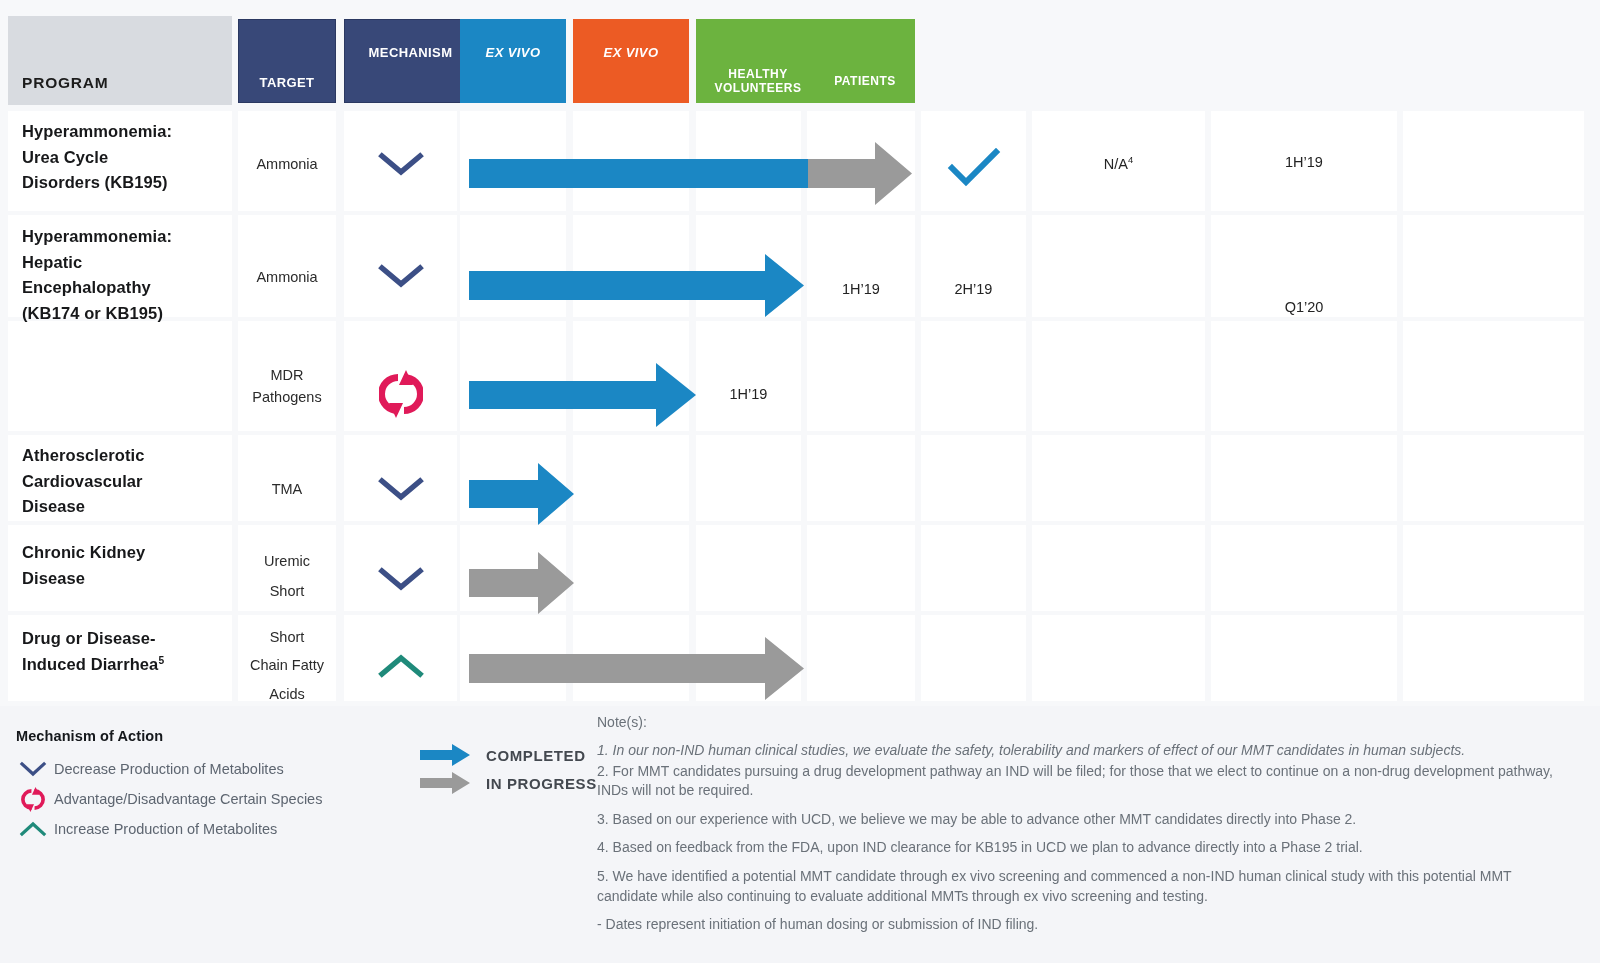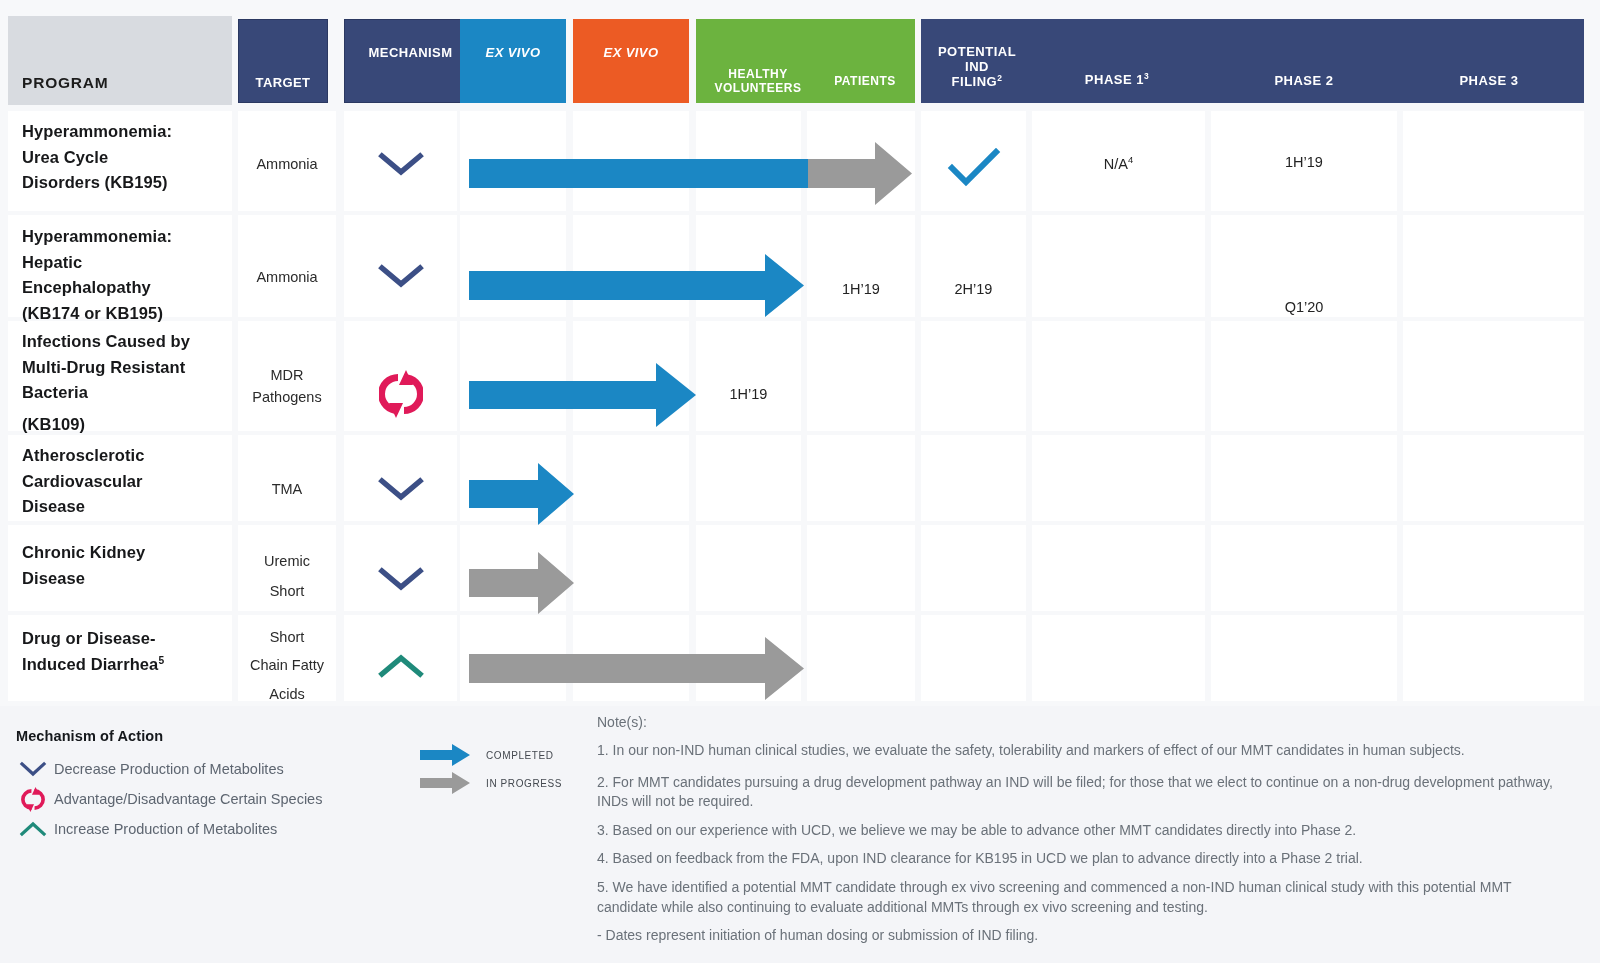--- a/index.html
+++ b/index.html
@@ -145,54 +145,54 @@
     font-weight: bold;
     color: #15181c;
     letter-spacing: 0.1px;
   }
   .legend-row { position: absolute; left: 16px; display: flex; align-items: center; }
   .legend-row .lgicon { width: 34px; height: 22px; display: flex; align-items: center; justify-content: center; }
   .legend-row .lgtext { font-size: 14.5px; color: #5d6570; padding-left: 4px; }
 
   .arrowlegend { position: absolute; display: flex; align-items: center; }
   .arrowlegend .altext {
-    font-size: 10px; color: #43484f; font-weight: 400;
+    font-size: 15px; color: #43484f; font-weight: 700;
     letter-spacing: 0.6px; padding-left: 14px;
   }
 
   #notes {
     position: absolute;
     left: 597px; top: 8px;
     width: 975px;
   }
   .note-head {
     font-size: 14px;
     color: #6a7179;
     margin-bottom: 11px;
   }
   .note-item {
     font-size: 14px;
     color: #6a7179;
     line-height: 1.40;
     margin-bottom: 9px;
   }
-  .note-tight { margin-bottom: 12px; }
+  .note-tight { margin-bottom: 1px; font-style: italic; }
 </style>
 </head>
 <body>
 
 <div id="page">
 
   <div id="pipeline">
 
     <div class="hdr hdr-program" style="left:0px; width:224px;">
       <span class="lab" style="font-size:15.5px;letter-spacing:.8px;">PROGRAM</span>
     </div>
 
-    <div class="hdr hdr-navy" style="left:230px; width:90px; height:84px; top:3px; justify-content:center;">
+    <div class="hdr hdr-navy" style="left:230px; width:98px; height:84px; top:3px; justify-content:center;">
       <span class="lab">TARGET</span>
     </div>
 
     <div class="hdr hdr-navy" style="left:336px; width:133px; height:84px; top:3px; justify-content:center;">
       <span class="lab">MECHANISM</span>
       <span class="lab">OF ACTION</span>
     </div>
 
     <div class="hdr hdr-blue" style="left:452px; width:106px; height:84px; top:3px; justify-content:center;">
       <span class="lab lab-it">EX VIVO</span>
@@ -209,38 +209,20 @@
         <div class="green-sub" style="left:4px; width:116px;">
           <span style="display:block">HEALTHY</span>
           <span style="display:block">VOLUNTEERS</span>
         </div>
         <div class="green-sub" style="left:122px; width:94px; bottom:14px;">
           <span>PATIENTS</span>
         </div>
       </div>
     </div>
 
-    <div class="hdr hdr-navy-wide" style="left:913px; width:663px; height:84px; top:3px;">
-      <div class="wide-inner">
-        <div class="wide-lab" style="left:6px; width:100px; bottom:13px;">
-          <span style="display:block">POTENTIAL</span>
-          <span style="display:block">IND</span>
-          <span style="display:block"><span>FILING</span><sup>2</sup></span>
-        </div>
-        <div class="wide-lab" style="left:110px; width:172px; bottom:15px;">
-          <span>PHASE 1</span><sup>3</sup>
-        </div>
-        <div class="wide-lab" style="left:290px; width:186px; bottom:15px;">
-          <span>PHASE 2</span>
-        </div>
-        <div class="wide-lab" style="left:478px; width:180px; bottom:15px;">
-          <span>PHASE 3</span>
-        </div>
-      </div>
-    </div>
 
     <div class="cell" style="left:0;   top:95px;  width:224px; height:100px;"></div>
     <div class="cell" style="left:0;   top:199px; width:224px; height:102px;"></div>
     <div class="cell" style="left:0;   top:305px; width:224px; height:110px;"></div>
     <div class="cell" style="left:0;   top:419px; width:224px; height:86px;"></div>
     <div class="cell" style="left:0;   top:509px; width:224px; height:86px;"></div>
     <div class="cell" style="left:0;   top:599px; width:224px; height:86px;"></div>
 
     <div class="cell" style="left:230px;  top:95px; width:98px;  height:100px;"></div>
     <div class="cell" style="left:336px;  top:95px; width:113px; height:100px;"></div>
@@ -363,26 +345,20 @@
     <div class="datelab" style="left:799px; top:265px; width:108px;">
       <span>1H’19</span>
     </div>
     <div class="datelab" style="left:913px; top:265px; width:105px;">
       <span>2H’19</span>
     </div>
     <div class="datelab" style="left:1203px; top:283px; width:186px;">
       <span>Q1’20</span>
     </div>
 
-    <div class="prog" style="top:313px; width:212px;">
-      <div>Infections Caused by</div>
-      <div>Multi-Drug Resistant</div>
-      <div>Bacteria</div>
-      <div style="margin-top:6px;">(KB109)</div>
-    </div>
     <div class="target" style="left:230px; top:348px; width:98px;">
       <div>MDR</div>
       <div>Pathogens</div>
     </div>
     <div class="moa" style="left:336px; top:352px; width:113px; text-align:center;">
       <svg width="44" height="52" viewBox="0 0 44 52">
 
         <path d="M19,6 A20,20 0 1 0 19,46 L19,39 A13,13 0 1 1 19,13 Z" fill="#e01a59"></path>
         <polygon points="10,35 24,35 17,50" fill="#e01a59"></polygon>
 

